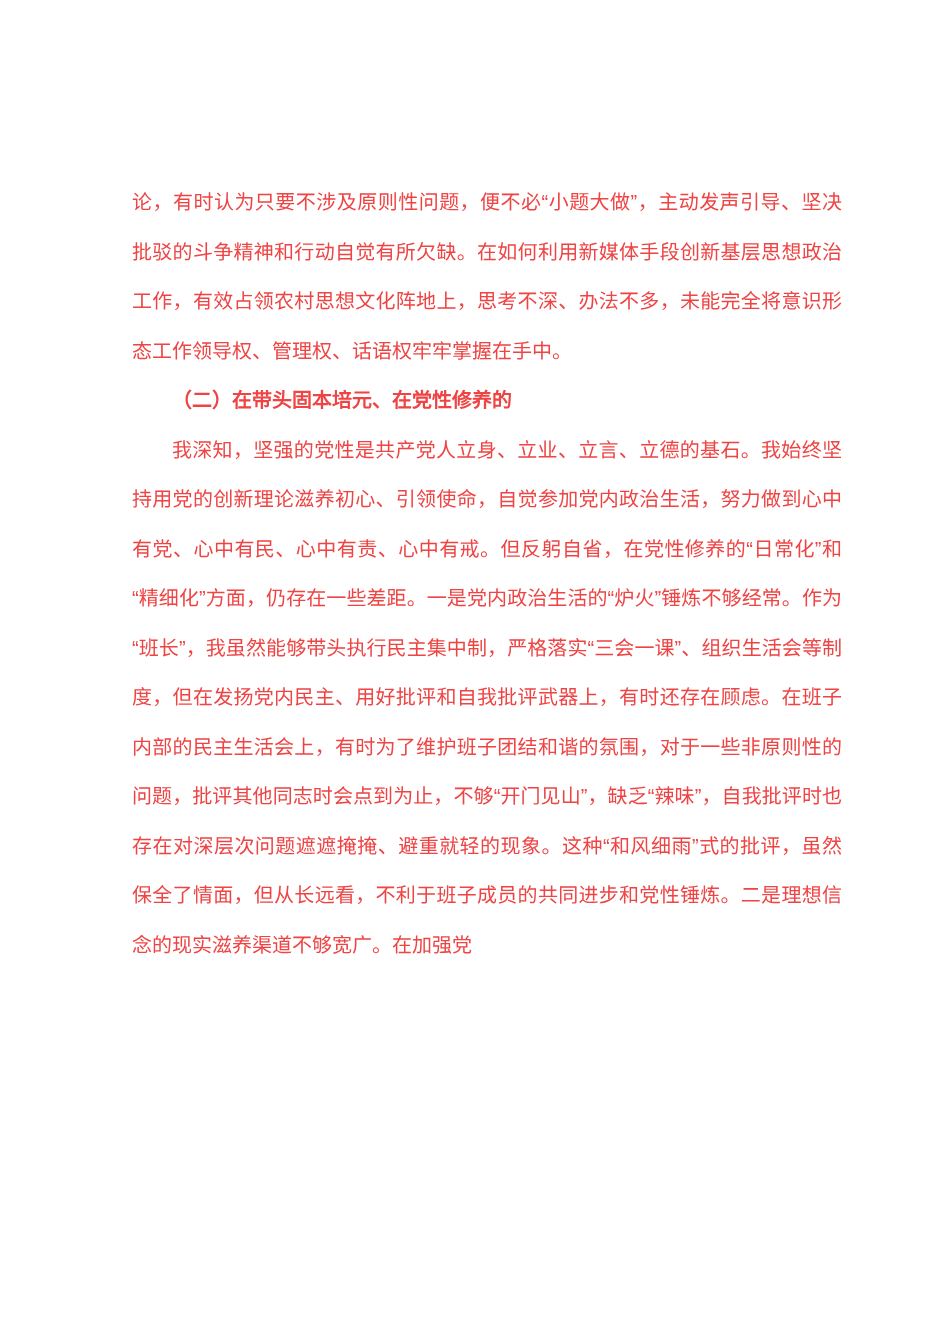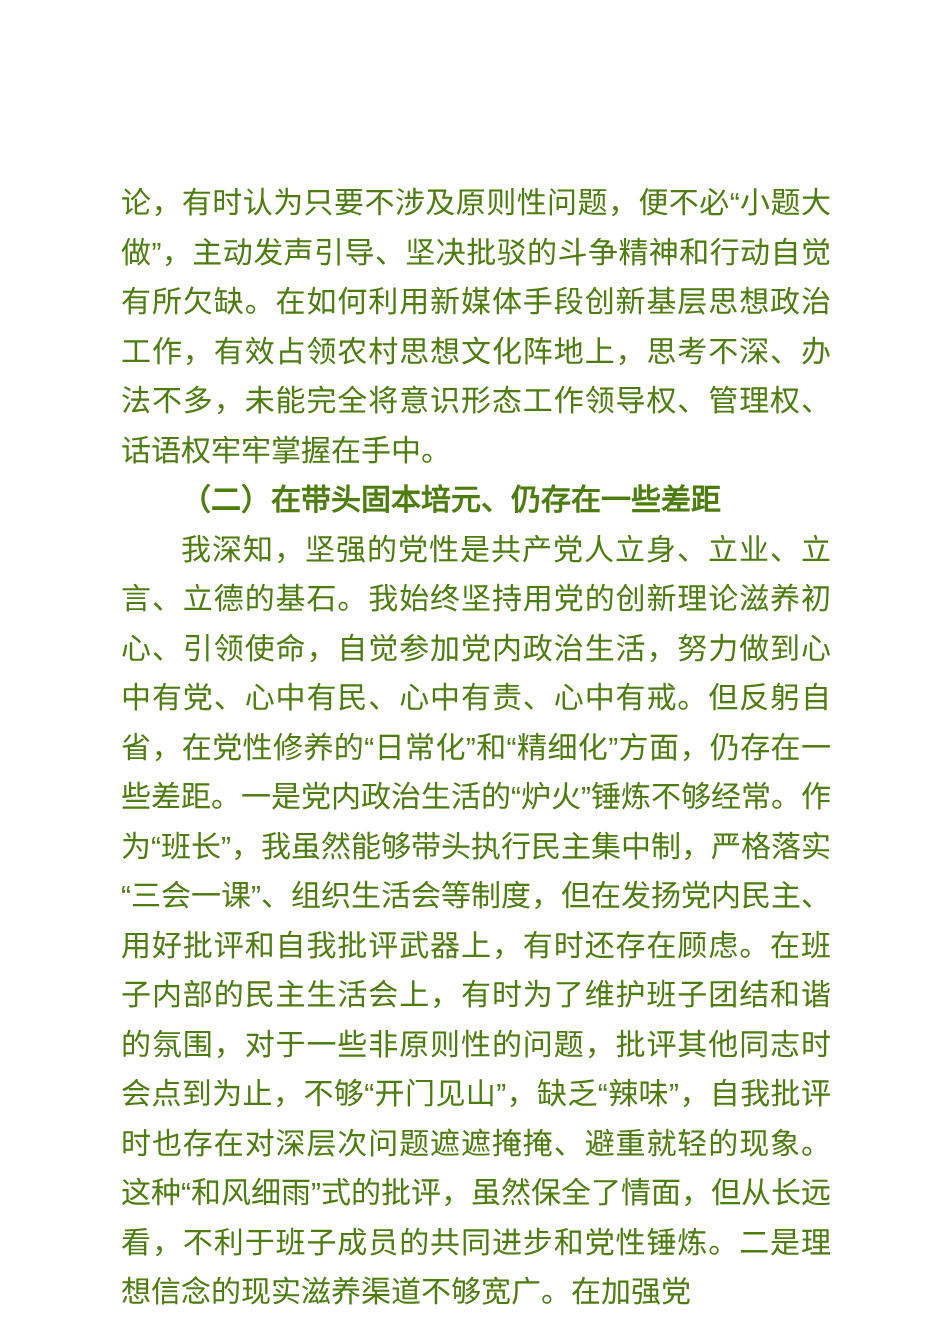--- a/index.html
+++ b/index.html
@@ -10,25 +10,25 @@
   .page {
     position: relative;
     width: 950px;
     height: 1344px;
     background: #ffffff;
     overflow: hidden;
     font-family: "Liberation Sans", sans-serif;
   }
   .text-block {
     position: absolute;
-    left: 121px;
+    left: 132px;
     top: 178px;
     width: 710px;
-    color: #4d7c0f;
-    font-size: 30px;
+    color: #ef4444;
+    font-size: 20px;
     line-height: 49.5px;
     text-align: justify;
     letter-spacing: 0;
   }
   .para {
     margin: 0;
     padding: 0;
     text-indent: 2em;
     font-weight: 400;
   }
@@ -38,16 +38,16 @@
   .para.heading {
     font-weight: 700;
   }
 </style>
 </head>
 <body>
 
 <div class="page">
   <div class="text-block">
     <p class="para no-indent">论，有时认为只要不涉及原则性问题，便不必“小题大做”，主动发声引导、坚决批驳的斗争精神和行动自觉有所欠缺。在如何利用新媒体手段创新基层思想政治工作，有效占领农村思想文化阵地上，思考不深、办法不多，未能完全将意识形态工作领导权、管理权、话语权牢牢掌握在手中。</p>
-    <p class="para heading">（二）在带头固本培元、仍存在一些差距</p>
+    <p class="para heading">（二）在带头固本培元、在党性修养的</p>
     <p class="para">我深知，坚强的党性是共产党人立身、立业、立言、立德的基石。我始终坚持用党的创新理论滋养初心、引领使命，自觉参加党内政治生活，努力做到心中有党、心中有民、心中有责、心中有戒。但反躬自省，在党性修养的“日常化”和“精细化”方面，仍存在一些差距。一是党内政治生活的“炉火”锤炼不够经常。作为“班长”，我虽然能够带头执行民主集中制，严格落实“三会一课”、组织生活会等制度，但在发扬党内民主、用好批评和自我批评武器上，有时还存在顾虑。在班子内部的民主生活会上，有时为了维护班子团结和谐的氛围，对于一些非原则性的问题，批评其他同志时会点到为止，不够“开门见山”，缺乏“辣味”，自我批评时也存在对深层次问题遮遮掩掩、避重就轻的现象。这种“和风细雨”式的批评，虽然保全了情面，但从长远看，不利于班子成员的共同进步和党性锤炼。二是理想信念的现实滋养渠道不够宽广。在加强党</p>
   </div>
 </div>
 
 </body></html>

